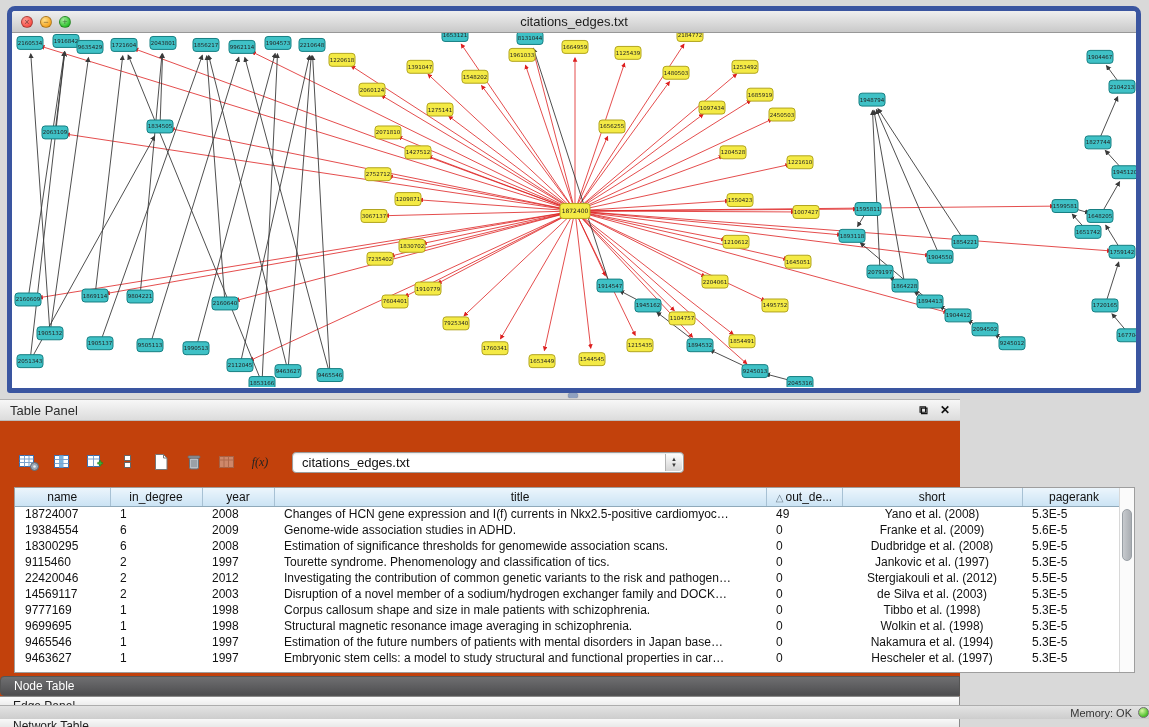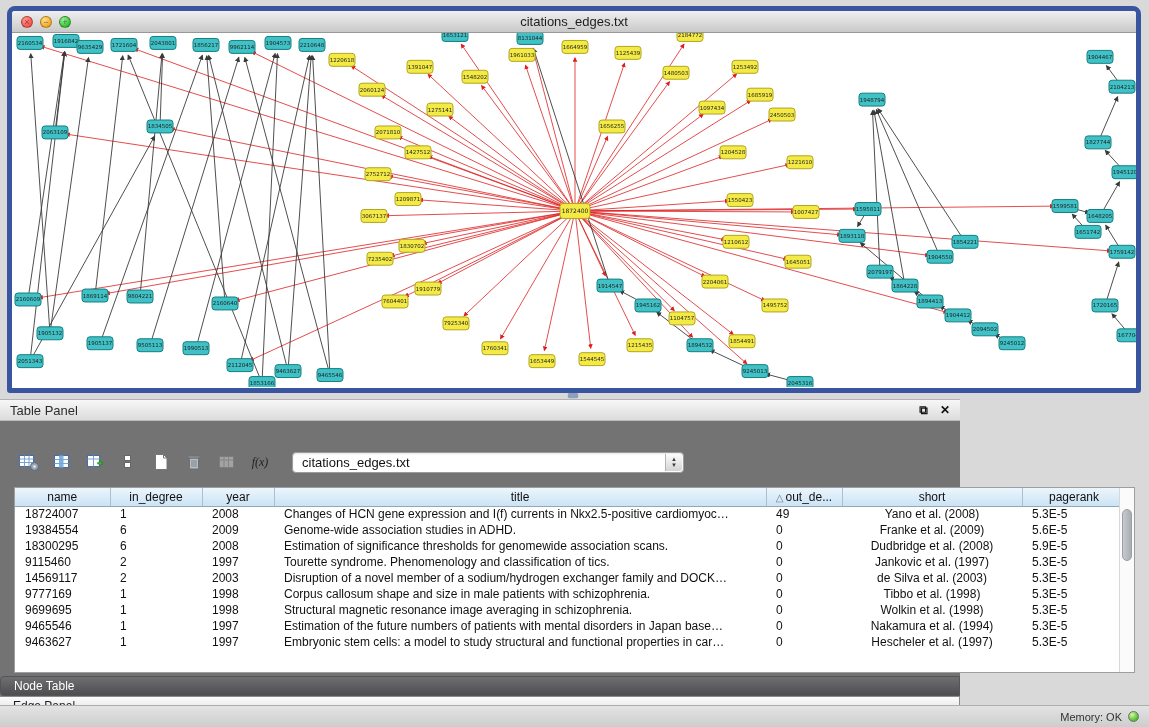--- a/index.html
+++ b/index.html
@@ -19,21 +19,21 @@
   .light.green { background:radial-gradient(circle at 35% 30%, #a8eea0, #2fc22f 70%); }
   .canvas-wrap { position:relative; width:1124px; height:354px; background:#fff; }
   .canvas-wrap svg { display:block; width:100%; height:100%; }
 
   
   .grip { position:absolute; left:568px; top:393px; width:10px; height:5px; border-radius:3px;
     background:#8ea0c0; box-shadow:0 0 1px #667; }
 
   
   .table-panel { position:absolute; left:0; top:399px; width:960px; height:306px;
-    background:#737373; border-top:1px solid #b2b2b2; }
+    background:#c2410c; border-top:1px solid #b2b2b2; }
   .panel-titlebar { height:21px; background:linear-gradient(#f7f7f7,#dcdcdc); border-bottom:1px solid #bcbcbc;
     display:flex; align-items:center; font-size:13px; color:#2d2d2d; padding:0 10px; }
   .panel-actions { margin-left:auto; display:flex; gap:12px; align-items:center; font-size:12px; color:#111; }
   .panel-actions .act { cursor:default; font-weight:bold; }
 
   .toolbar { position:absolute; left:16px; top:48px; height:28px; display:flex; align-items:center; gap:7px; }
   .tbtn { width:26px; height:26px; display:flex; align-items:center; justify-content:center; cursor:default; }
   .fx { font-family:"Liberation Serif", serif; font-style:italic; font-size:12px; color:#222; }
   .combo { margin-left:12px; width:392px; height:21px; background:#fff; border:1px solid #9c9c9c; border-radius:4px;
     display:flex; align-items:center; font-size:13px; color:#111; padding-left:9px; position:relative;
@@ -56,23 +56,23 @@
   .vthumb { position:absolute; left:2px; top:21px; width:10px; height:52px; border-radius:6px;
     background:linear-gradient(90deg,#c7cace,#a9adb2); border:1px solid #999fa5; }
 
   .tabbar { position:absolute; left:0; right:0; top:276px; display:flex; justify-content:center;flex-direction:column; }
   .tab { height:20px; line-height:19px; padding:0 13px; font-size:12px; color:#1d1d1d;
     border:1px solid #8a8a8a; border-left-width:0; background:linear-gradient(#fdfdfd,#d9d9d9); cursor:default; }
   .tab:first-child { border-left-width:1px; border-radius:4px 0 0 4px; }
   .tab:last-child { border-radius:0 4px 4px 0; }
   .tab.selected { background:linear-gradient(#6f6f71,#4e4e50); color:#fff; border-color:#555; }
 
-  .statusbar { position:absolute; left:0; top:705px; width:1149px; height:22px;
+  .statusbar { position:absolute; left:0; top:705px; width:1149px; height:14px;
     background:linear-gradient(#e3e3e3,#cdcdcd); border-top:1px solid #adadad;
-    display:flex; align-items:center; justify-content:flex-end; gap:6px; padding-right:10px;
+    display:flex; align-items:center; justify-content:flex-end; gap:6px; 
     font-size:11px; color:#333; }
   .mem-dot { width:11px; height:11px; border-radius:50%; border:1px solid #6f6f6f;
     background:radial-gradient(circle at 35% 30%, #d9f7a6, #4cbf2b 70%); }
 </style>
 </head>
 <body>
 
 <div class="net-window">
   <div class="titlebar">
     <div class="lights">
@@ -691,20 +691,29 @@
           <tr>
             <td>9115460</td>
             <td>2</td>
             <td>1997</td>
             <td>Tourette syndrome. Phenomenology and classification of tics.</td>
             <td>0</td>
             <td class="c-center">Jankovic et al. (1997)</td>
             <td>5.3E-5</td>
           </tr>
           <tr>
+            <td>22420046</td>
+            <td>2</td>
+            <td>2012</td>
+            <td>Investigating the contribution of common genetic variants to the risk and pathogen…</td>
+            <td>0</td>
+            <td class="c-center">Stergiakouli et al. (2012)</td>
+            <td>5.5E-5</td>
+          </tr>
+          <tr>
             <td>14569117</td>
             <td>2</td>
             <td>2003</td>
             <td>Disruption of a novel member of a sodium/hydrogen exchanger family and DOCK…</td>
             <td>0</td>
             <td class="c-center">de Silva et al. (2003)</td>
             <td>5.3E-5</td>
           </tr>
           <tr>
             <td>9777169</td>

